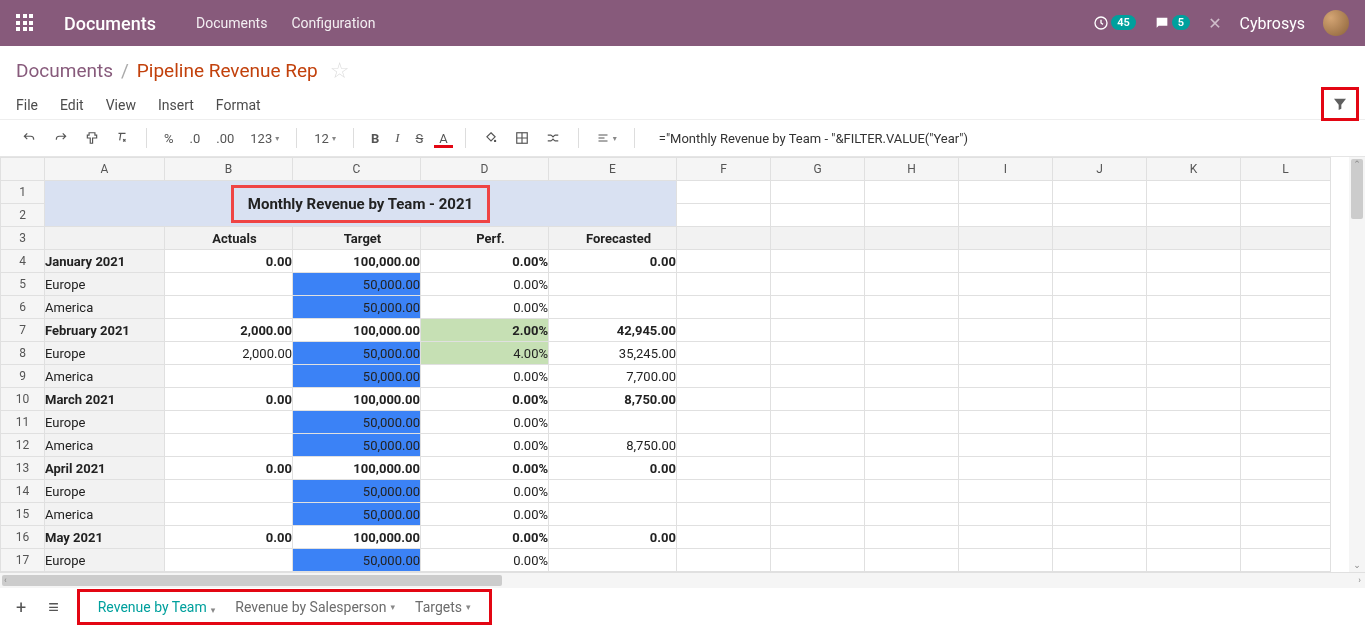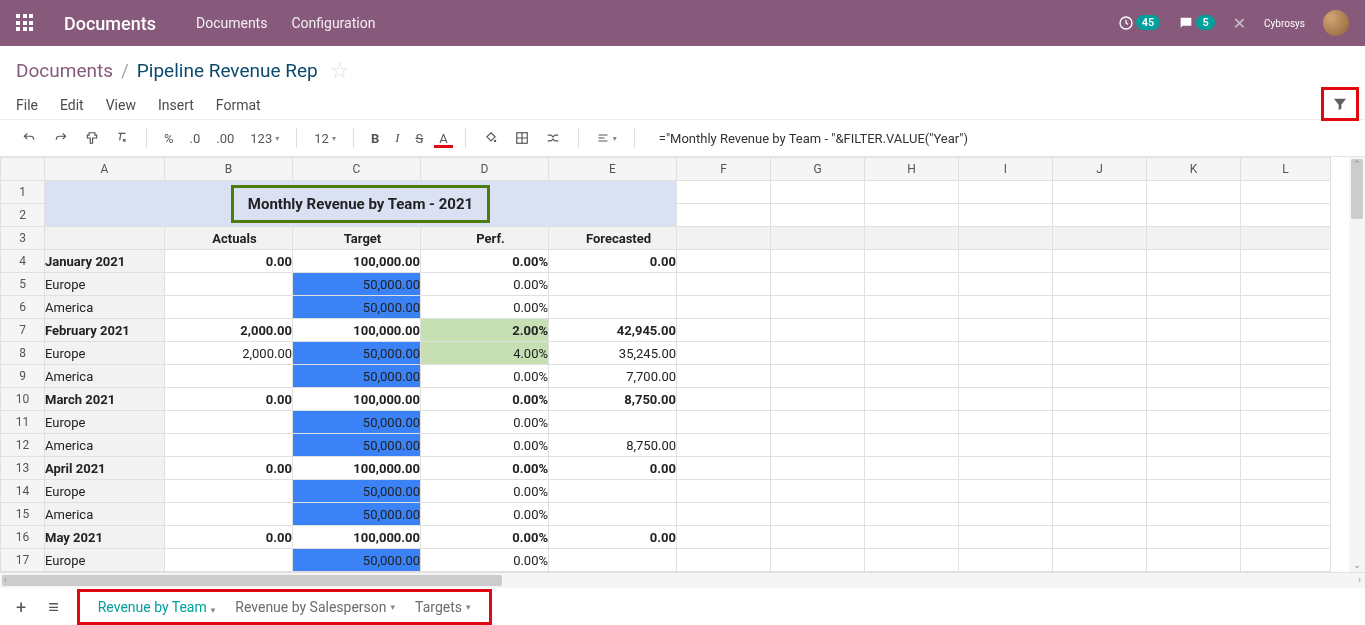--- a/index.html
+++ b/index.html
@@ -14,21 +14,21 @@
 .navbar-menu a { color: #fff; text-decoration: none; opacity: 0.9; }
 .navbar-right { margin-left: auto; display: flex; align-items: center; gap: 18px; }
 .badge-group { display: flex; align-items: flex-start; gap: 2px; font-size: 12px; }
 .badge-num { background: #00a09d; padding: 1px 6px; border-radius: 8px; font-size: 11px; font-weight: 600; }
 .avatar { width: 26px; height: 26px; border-radius: 50%; background: radial-gradient(circle at 30% 30%, #d4a574, #8b6239); }
 
 
 .breadcrumb-row { padding: 12px 16px 8px; display: flex; align-items: center; gap: 8px; font-size: 19px; }
 .breadcrumb-link { color: #875a7b; }
 .breadcrumb-sep { color: #aaa; }
-.breadcrumb-current { color: #0c4a6e; }
+.breadcrumb-current { color: #c2410c; }
 .star-icon { color: #ddd; font-size: 22px; margin-left: 4px; cursor: pointer; }
 
 
 .menubar { padding: 6px 16px; display: flex; gap: 22px; font-size: 14px; color: #4c4c4c; border-bottom: 1px solid #eee; position: relative; }
 .menubar span { cursor: pointer; }
 .filter-box { position: absolute; right: 6px; top: -4px; border: 3px solid #e30613; padding: 6px 8px; }
 .funnel { color: #666; font-size: 16px; }
 
 
 .toolbar { padding: 6px 16px; display: flex; align-items: center; gap: 6px; font-size: 13px; color: #4c4c4c; border-bottom: 1px solid #e5e5e5; }
@@ -46,21 +46,21 @@
 .colh { text-align: center; }
 .rowh { width: 44px; background: #f5f5f5; text-align: center; color: #555; font-size: 12px; font-weight: normal; }
 .cell { padding: 0 6px; }
 .cell.right { text-align: right; padding-left: 24px; }
 .cell.center { text-align: center; padding-left: 12px; }
 .bold { font-weight: 700; }
 .hdr-grey { background: #f2f2f2; }
 .yellow { background: #3b82f6; }
 .green { background: #c6e0b4; }
 .merged-title { background: #d9e1f2; font-weight: 700; font-size: 15px; text-align: center; position: relative; }
-.title-inner { display: inline-block; border: 3px solid #4d7c0f; padding: 7px 14px; background: #d9e1f2; }
+.title-inner { display: inline-block; border: 3px solid #ef4444; padding: 7px 14px; background: #d9e1f2; }
 .scroll-v { position: absolute; right: 0; top: 0; bottom: 0; width: 16px; background: #f5f5f5; }
 .scroll-v-thumb { position: absolute; left: 2px; right: 2px; top: 2px; height: 60px; background: #ccc; border-radius: 2px; }
 .scroll-h { height: 16px; background: #f5f5f5; position: relative; border-top:1px solid #e0e0e0; }
 .scroll-h-thumb { position: absolute; top: 2px; bottom: 2px; left: 2px; width: 500px; background: #ccc; border-radius: 2px; }
 
 
 .sheet-tabs { height: 38px; display: flex; align-items: center; padding: 0 12px; gap: 14px; position: relative; }
 .tab-ctrl { color: #555; font-size: 18px; cursor: pointer; padding: 0 4px; }
 .tabs-box { border: 3px solid #e30613; display: flex; align-items: center; padding: 0 8px; height: 36px; }
 .tab { padding: 6px 10px; font-size: 14px; cursor: pointer; display: flex; align-items: center; gap: 4px; }
@@ -98,21 +98,21 @@
         </svg>
       <span class="badge-num">45</span>
     </div>
     <div class="badge-group">
       <svg width="16" height="16" viewBox="0 0 24 24" fill="#fff">
           <path d="M4 4h16v12H7l-3 3z"></path>
         </svg>
       <span class="badge-num">5</span>
     </div>
     <span style="opacity:.6">✕</span>
-    <span style="font-size:10px">Cybrosys</span>
+    <span style="font-size:16px">Cybrosys</span>
     <div class="avatar"></div>
   </div>
 </div>
 
 <div class="breadcrumb-row">
   <span class="breadcrumb-link">Documents</span>
   <span class="breadcrumb-sep">/</span>
   <span class="breadcrumb-current">Pipeline Revenue Rep</span>
   <span class="star-icon">☆</span>
 </div>

